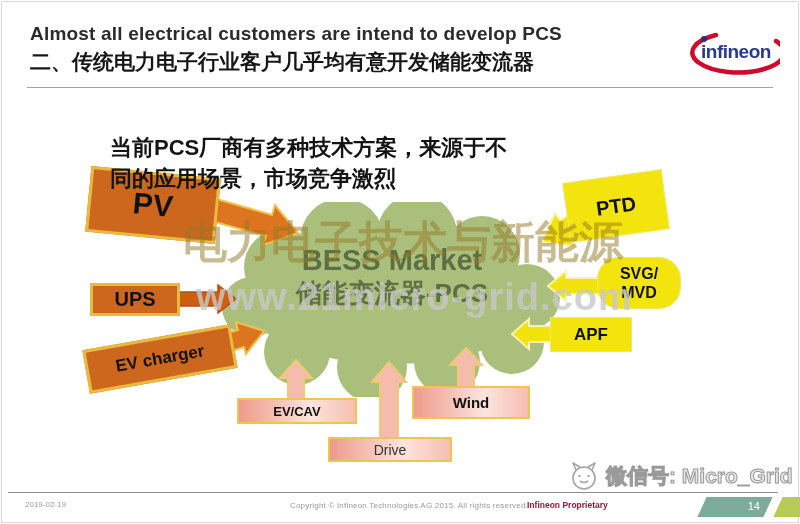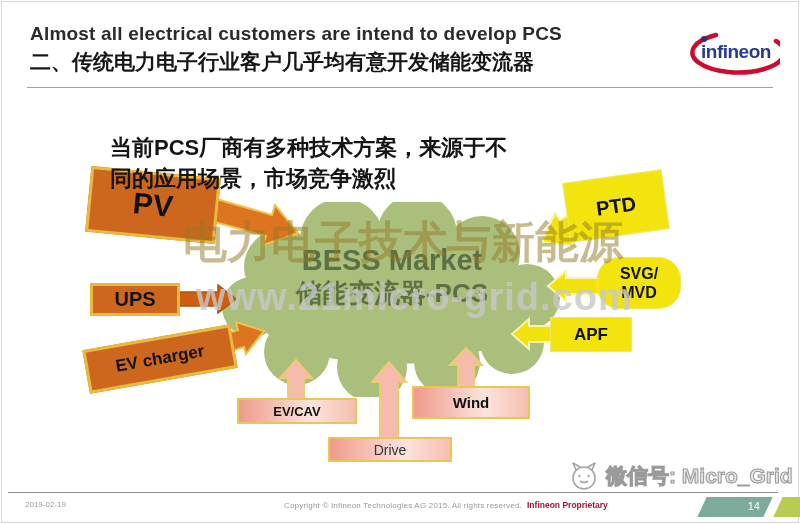--- a/index.html
+++ b/index.html
@@ -48,21 +48,21 @@
        color:rgba(148,120,36,0.5);white-space:nowrap;pointer-events:none;}
   .wm2{position:absolute;left:196px;top:276px;z-index:6;font-size:38px;font-weight:bold;letter-spacing:1px;
        color:rgba(200,200,200,0.8);white-space:nowrap;pointer-events:none;}
   .wechat{position:absolute;left:566px;top:460px;z-index:6;display:flex;align-items:center;}
   .wechat-text{font-size:21px;font-weight:bold;color:#e8e8e8;-webkit-text-stroke:1px #9a9a9a;
                text-shadow:0 0 1px #aaa;white-space:nowrap;margin-left:4px;}
 
   
   .footer-rule{position:absolute;left:8px;top:492px;width:770px;height:1px;background:#8f8f8f;z-index:5;}
   .footer-date{position:absolute;left:25px;top:500px;font-size:8px;color:#9a9a9a;z-index:5;}
-  .footer-copy{position:absolute;left:278px;top:501px;width:250px;text-align:center;font-size:8px;color:#9a9a9a;letter-spacing:.2px;z-index:5;}
+  .footer-copy{position:absolute;left:278px;top:501px;width:250px;text-align:right;font-size:8px;color:#9a9a9a;letter-spacing:.2px;z-index:5;}
   .footer-prop{position:absolute;left:527px;top:500px;font-size:8.5px;font-weight:bold;color:#9c1536;z-index:5;}
   .page-teal{position:absolute;left:702px;top:497px;width:66px;height:20px;background:#7dab9b;transform:skewX(-25deg);z-index:5;}
   .page-lime{position:absolute;left:778px;top:497px;width:36px;height:20px;background:#b8cb55;transform:skewX(-25deg);z-index:5;}
   .page-num{position:absolute;left:728px;top:500px;width:32px;text-align:right;font-size:11px;color:#fff;z-index:6;}
 </style>
 </head>
 <body>
 
 <div class="stage">
   <div class="frame"></div>

